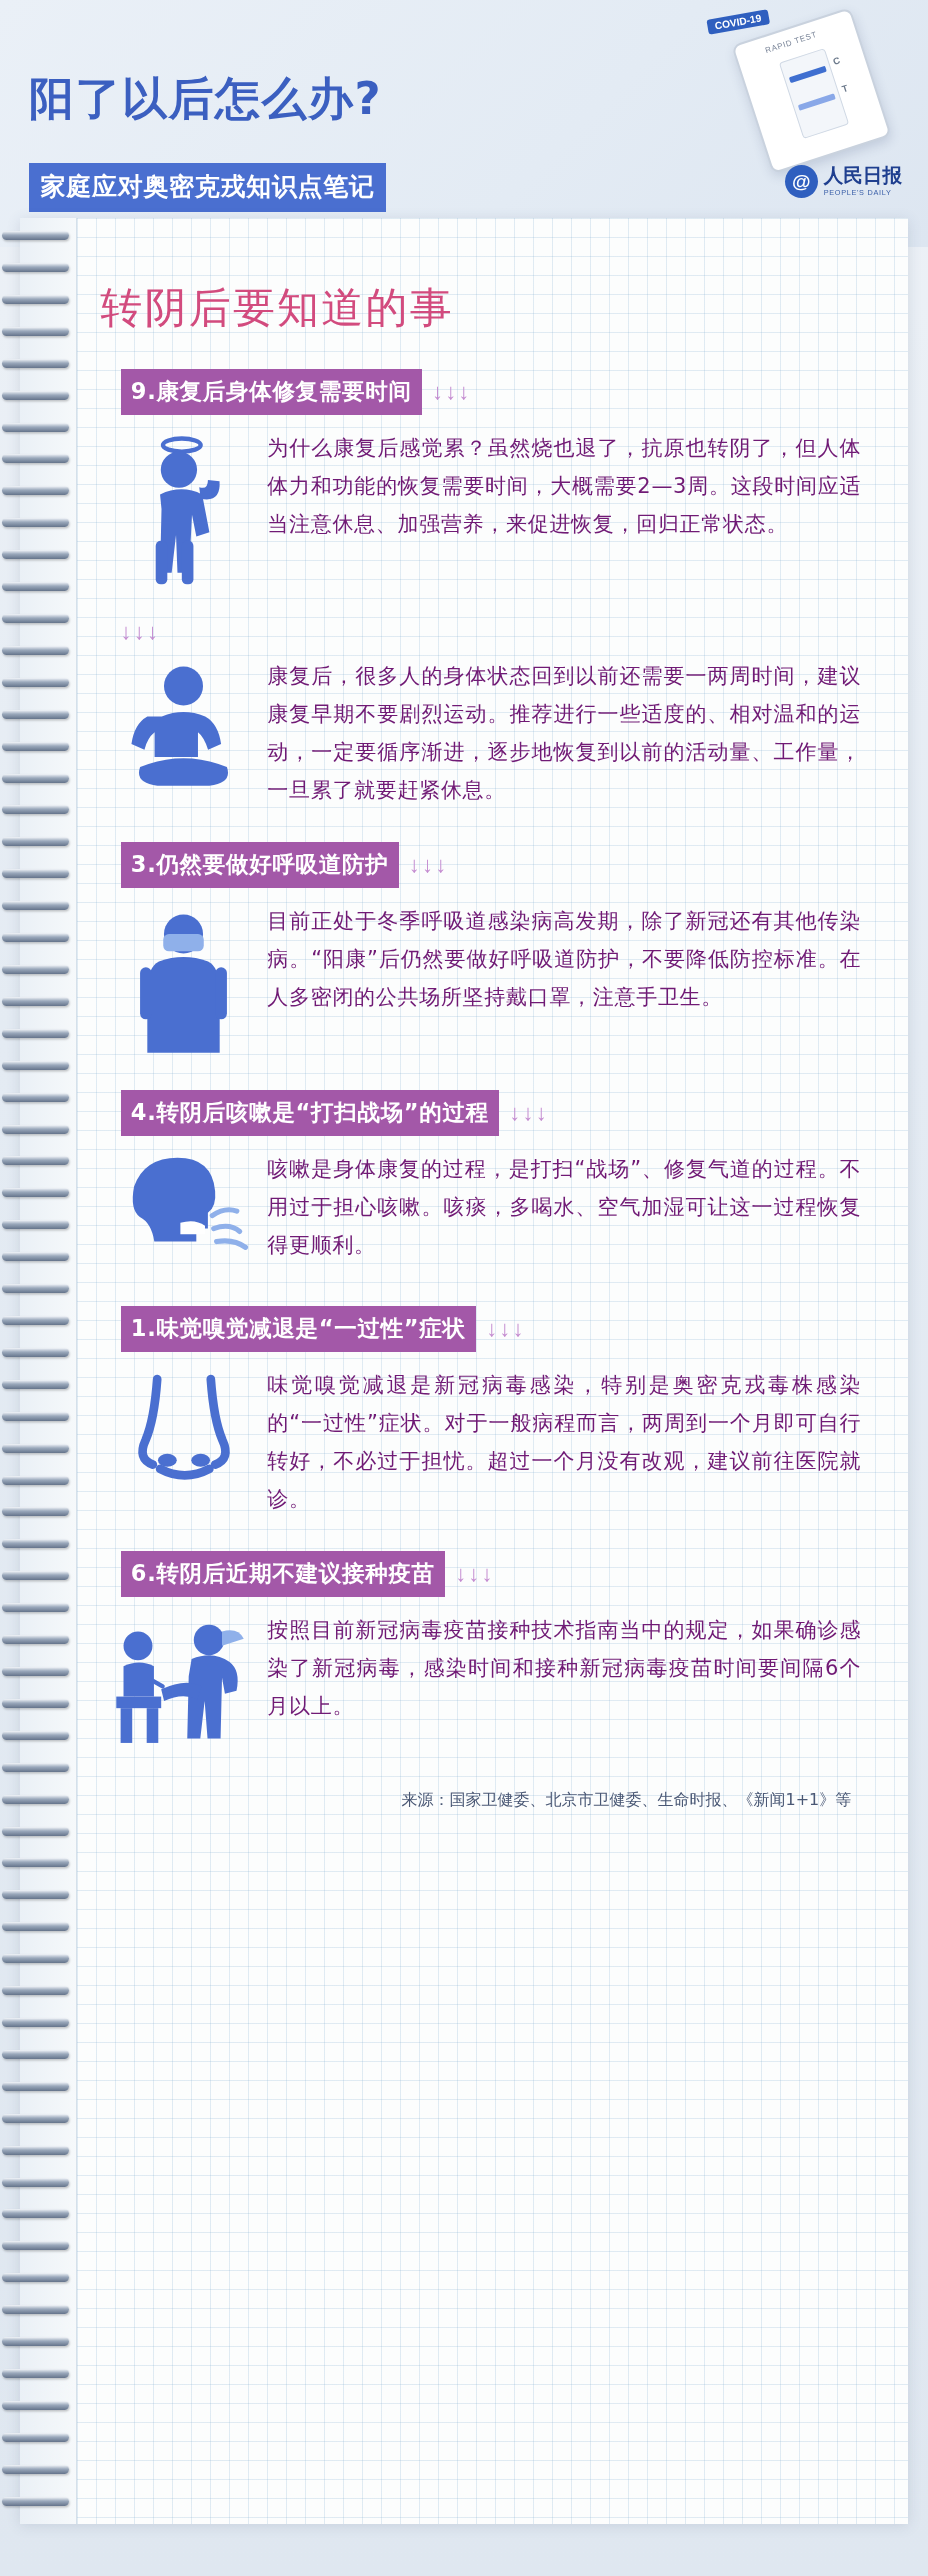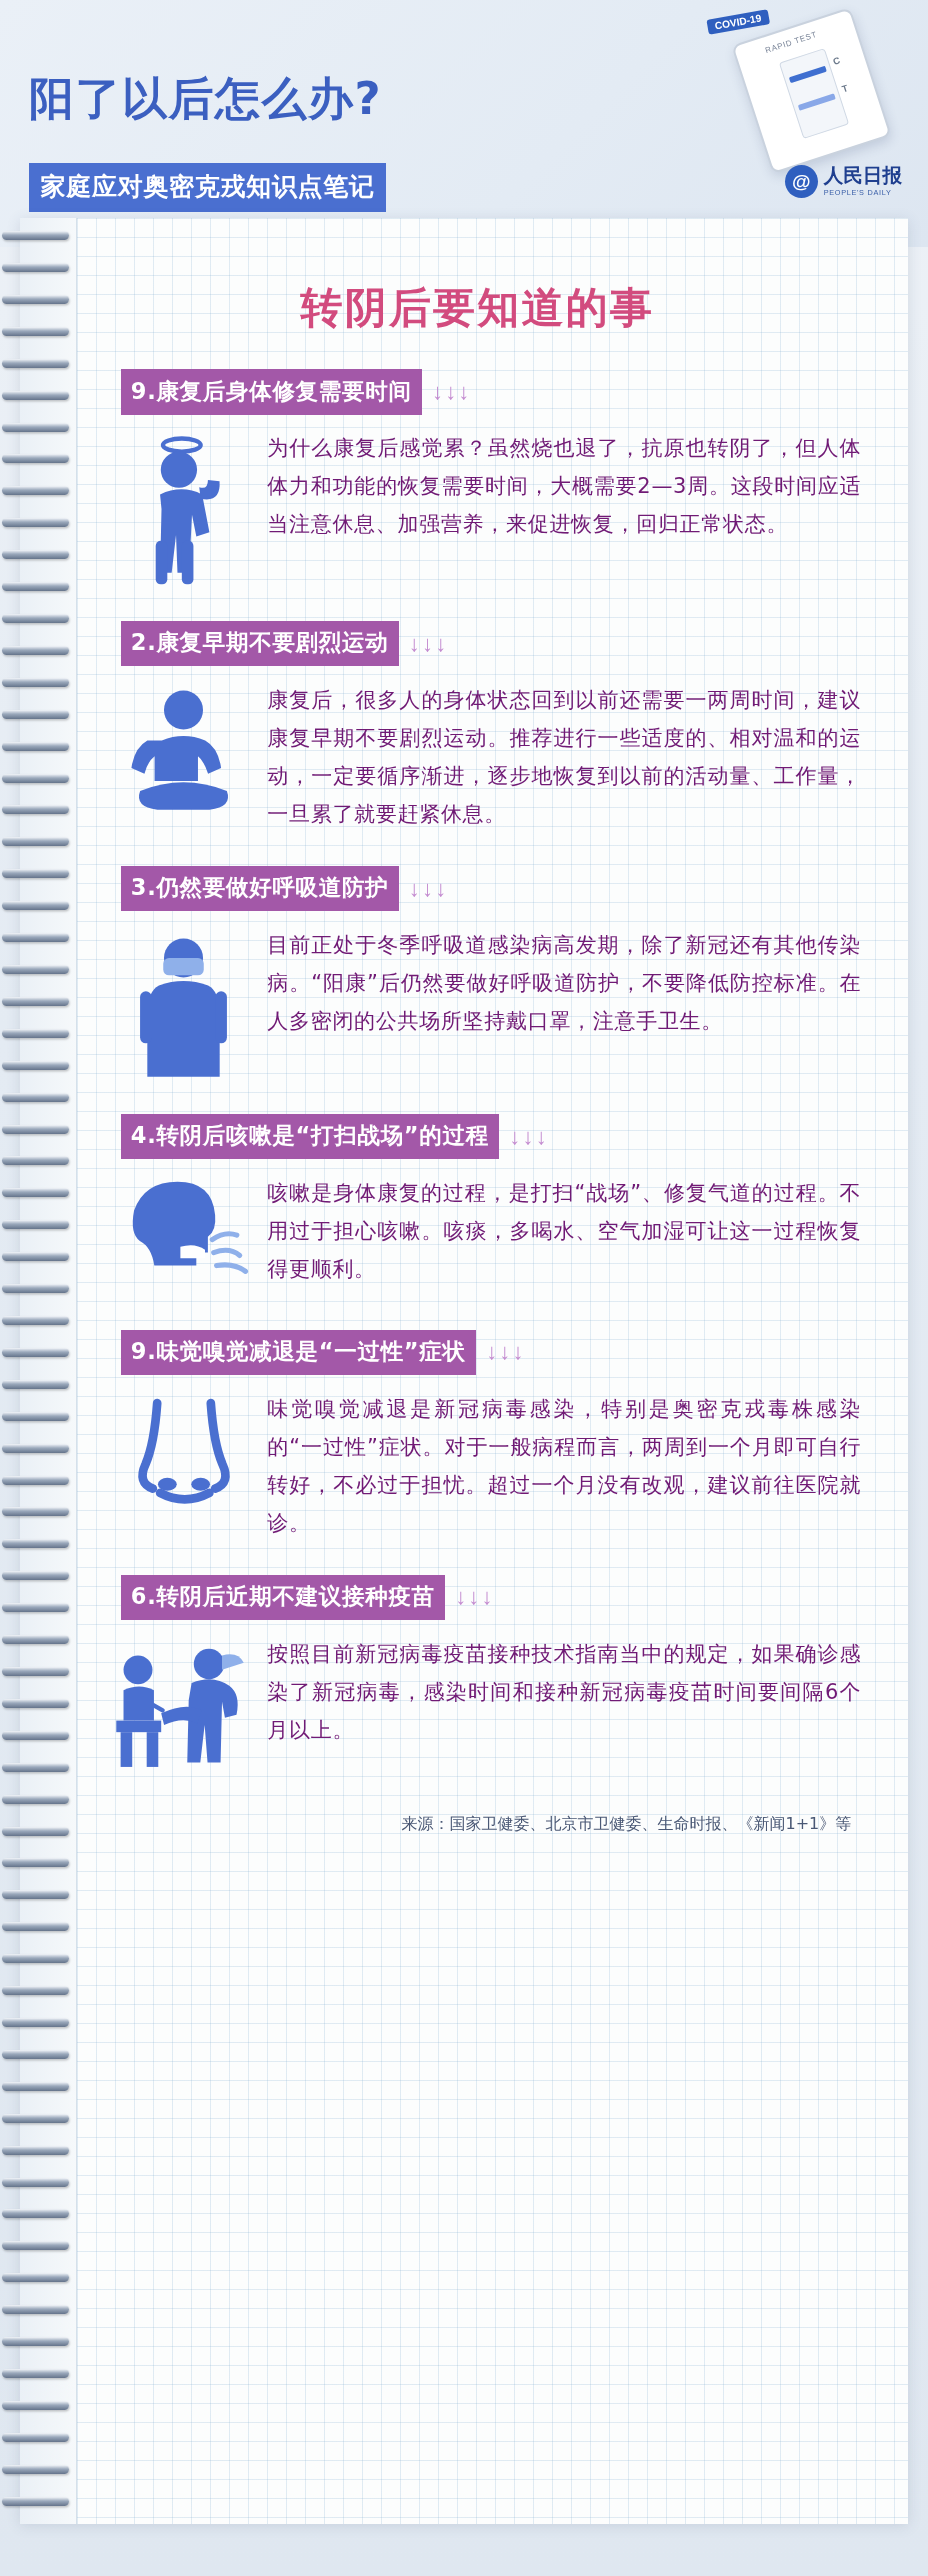--- a/index.html
+++ b/index.html
@@ -177,23 +177,22 @@
   }
 
   
   .content {
     position: absolute;
     left: 80px; top: 0;
     width: 805px;
   }
   .doc-title {
     margin-top: 62px;
-    text-align: center;
     font-size: 42px;
-    font-weight: bold;
+    font-weight: normal;
     color: #d24b7e;
     font-family: "DejaVu Sans", sans-serif;
     letter-spacing: 2.2px;
     padding-right: 51px;
   }
 
   .section {
     margin-top: 33px;
     padding-right: 44px;
   }
@@ -311,21 +310,20 @@
                 <rect x="92" y="150" width="16" height="60" rx="7"></rect>
               </g>
             </svg>
           </div>
           <div class="para">为什么康复后感觉累？虽然烧也退了，抗原也转阴了，但人体体力和功能的恢复需要时间，大概需要2—3周。这段时间应适当注意休息、加强营养，来促进恢复，回归正常状态。</div>
         </div>
       </div>
 
       <div class="section">
         <div class="section-head">
-          <div class="section-head-label">2.康复早期不要剧烈运动</div>
           <div class="arrows">↓↓↓</div>
         </div>
         <div class="section-body">
           <div class="fig">
             <svg width="145" height="141" viewBox="0 0 200 195">
               <g fill="#4a6fd0">
                 <circle cx="100" cy="36" r="27"></circle>
                 <path d="M70 78 q30 -12 60 0 q18 10 22 38 l-18 8 q-6 -18 -14 -24 l0 34 -60 0 0 -34 q-10 8 -14 24 l-18 -8 q4 -28 22 -38 z"></path>
                 <path d="M40 148 q60 -24 120 0 q8 22 -24 26 l-72 0 q-32 -4 -24 -26 z"></path>
               </g>
@@ -374,21 +372,21 @@
                 <path d="M144 86 q18 -12 34 -6"></path>
               </g>
             </svg>
           </div>
           <div class="para">咳嗽是身体康复的过程，是打扫“战场”、修复气道的过程。不用过于担心咳嗽。咳痰，多喝水、空气加湿可让这一过程恢复得更顺利。</div>
         </div>
       </div>
 
       <div class="section">
         <div class="section-head">
-          <div class="section-head-label">9.味觉嗅觉减退是“一过性”症状</div>
+          <div class="section-head-label">1.味觉嗅觉减退是“一过性”症状</div>
           <div class="arrows">↓↓↓</div>
         </div>
         <div class="section-body">
           <div class="fig">
             <svg width="138" height="134" viewBox="0 0 190 185">
               <g fill="none" stroke="#4a6fd0" stroke-width="12" stroke-linecap="round">
                 <path d="M58 14 q-4 56 -16 84 q-12 26 10 34"></path>
                 <path d="M132 14 q4 56 16 84 q12 26 -10 34"></path>
                 <path d="M62 138 q34 18 68 0"></path>
               </g>

